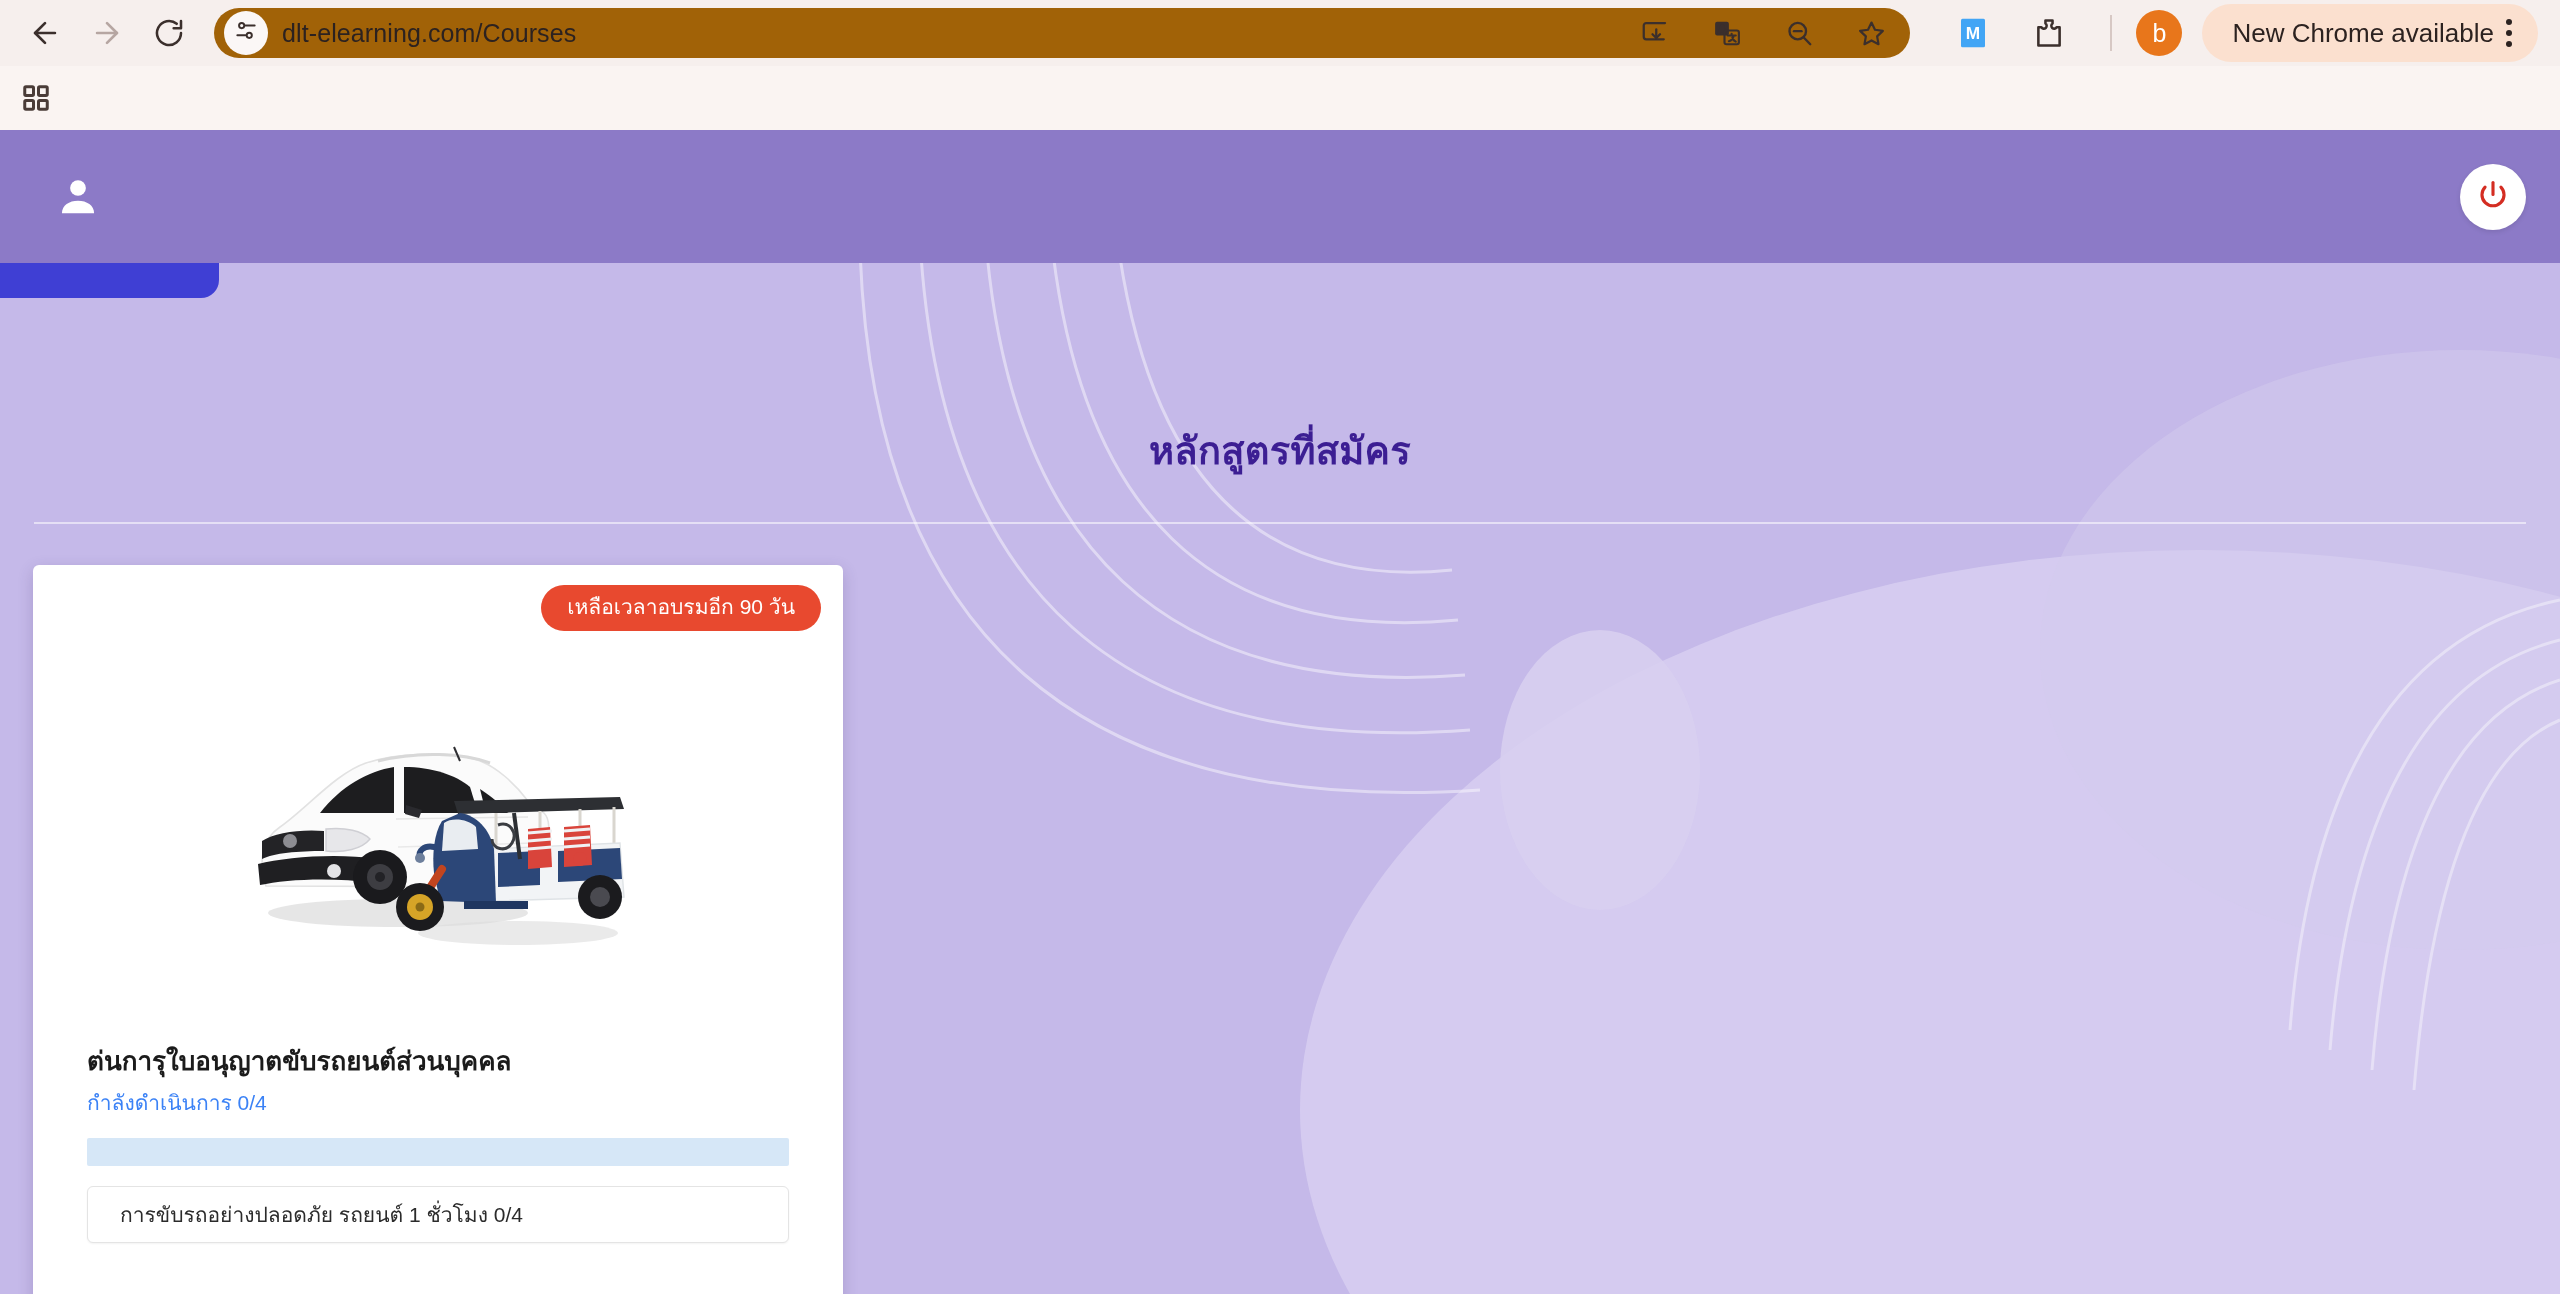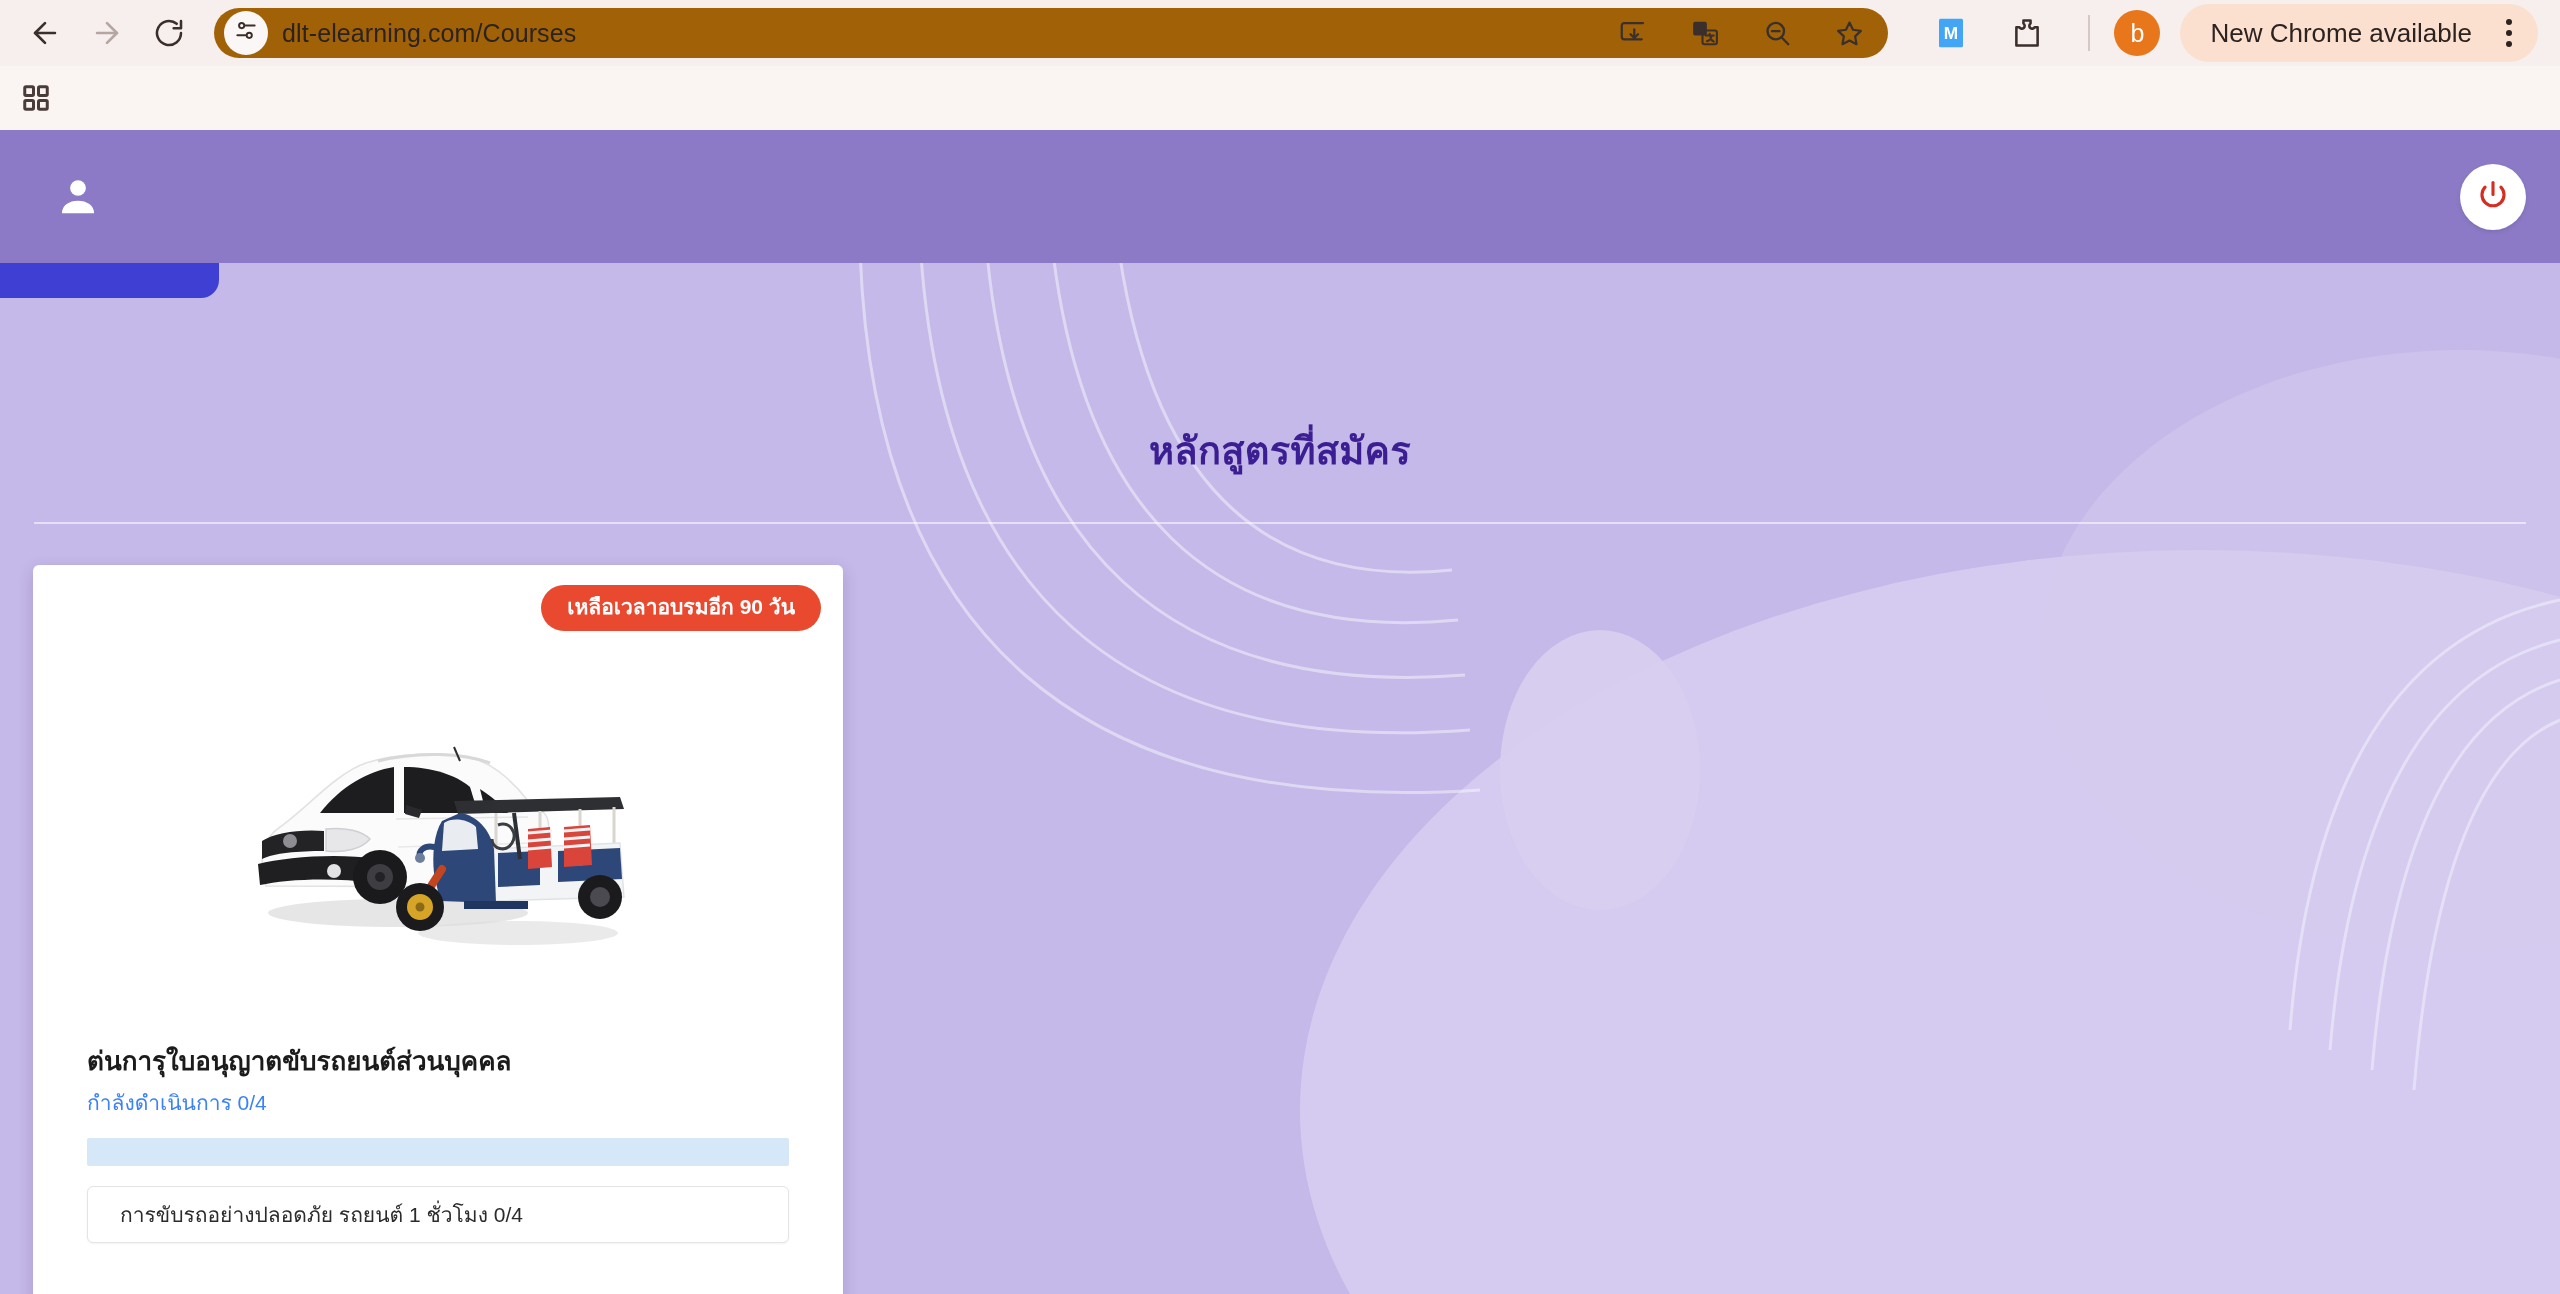--- a/index.html
+++ b/index.html
@@ -88,21 +88,20 @@
     margin-left:18px;
     flex:none;
   }
   .update-pill{
     margin-left:20px;
     height:58px;
     background:#fbe0cf;
     border-radius:29px;
     display:flex;align-items:center;
     padding:0 14px 0 30px;
-    gap:22px;
   }
   .update-pill .lbl{
     font-size:26px;color:#2c2220;white-space:nowrap;
   }
   .kebab{ width:30px;height:40px;display:flex;flex-direction:column;
     align-items:center;justify-content:center;gap:5px; }
   .kebab i{ width:6px;height:6px;border-radius:50%;background:#2c2220;display:block; }
 
   .bookmarkbar{
     height:64px;
@@ -190,21 +189,20 @@
     box-shadow:0 5px 16px rgba(60,40,100,.20);
     z-index:4;
     overflow:hidden;
     display:flex;
     flex-direction:column;
   }
   .badge-row{
     display:flex;justify-content:flex-end;
     padding:20px 22px 0 0;
     height:66px;
-    font-weight:bold;
   }
   .badge{
     background:#e8492f;
     color:#fff;
     font-size:21px;
     border-radius:24px;
     padding:9px 26px;
     white-space:nowrap;
     line-height:1.25;
   }

